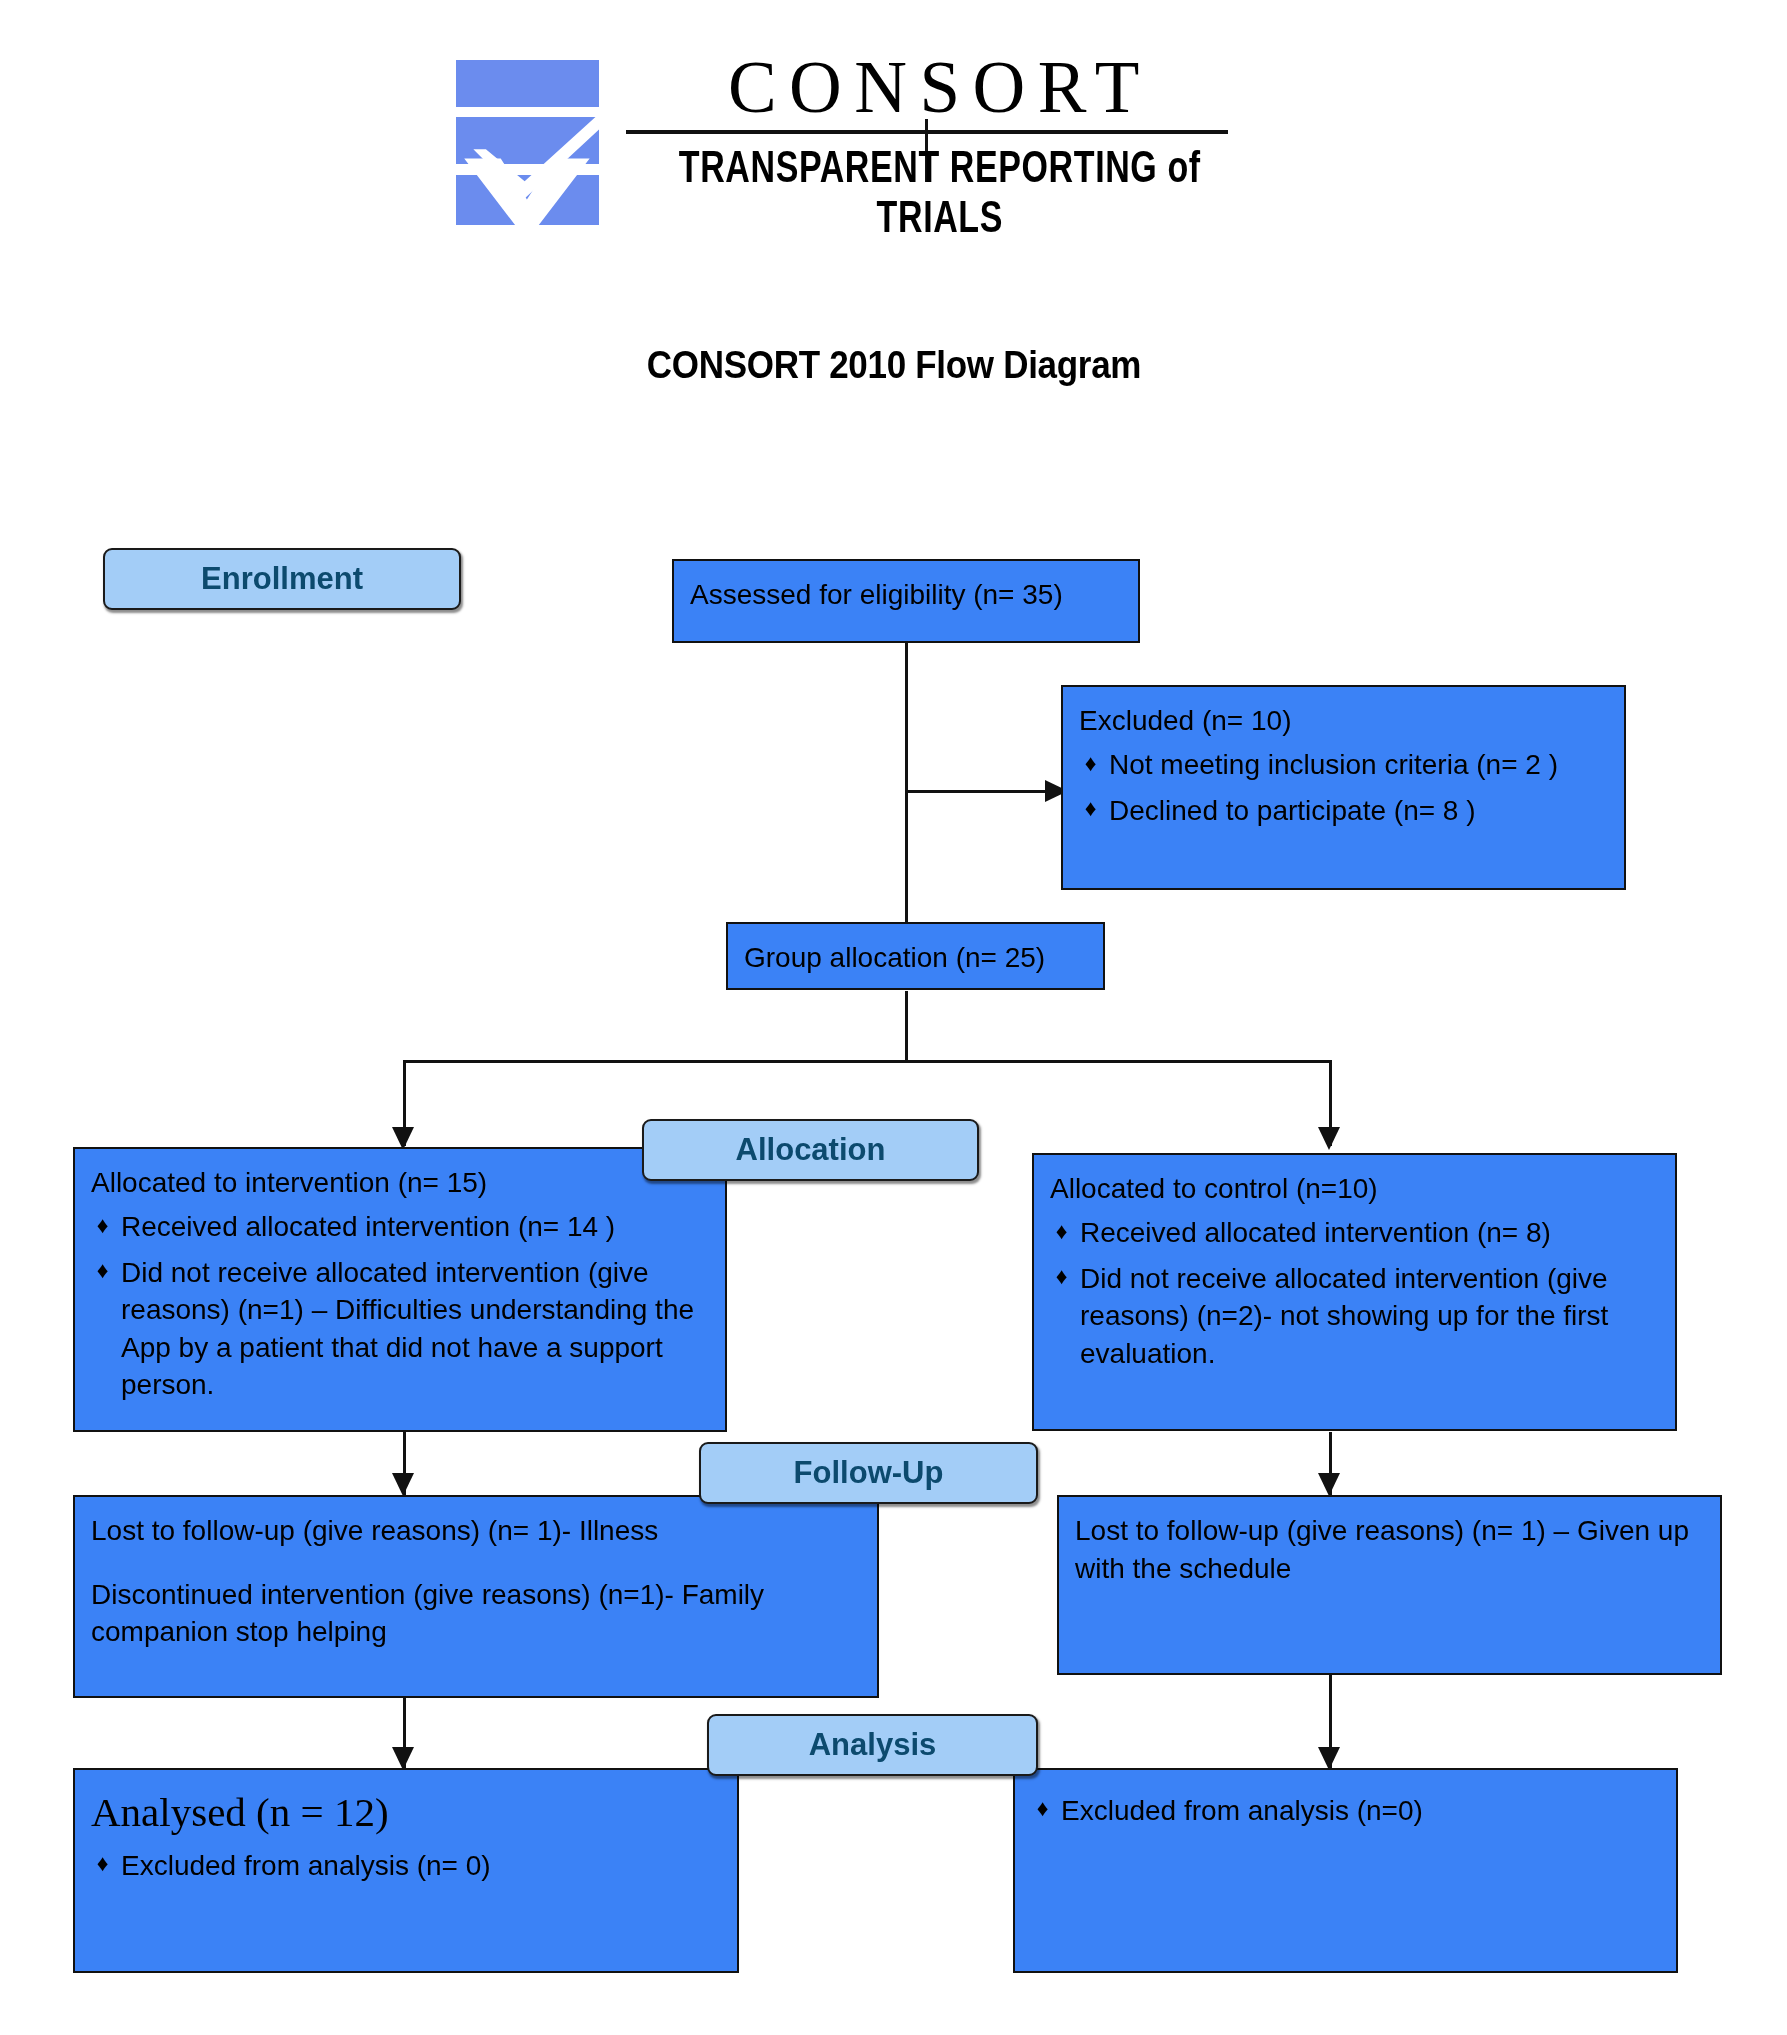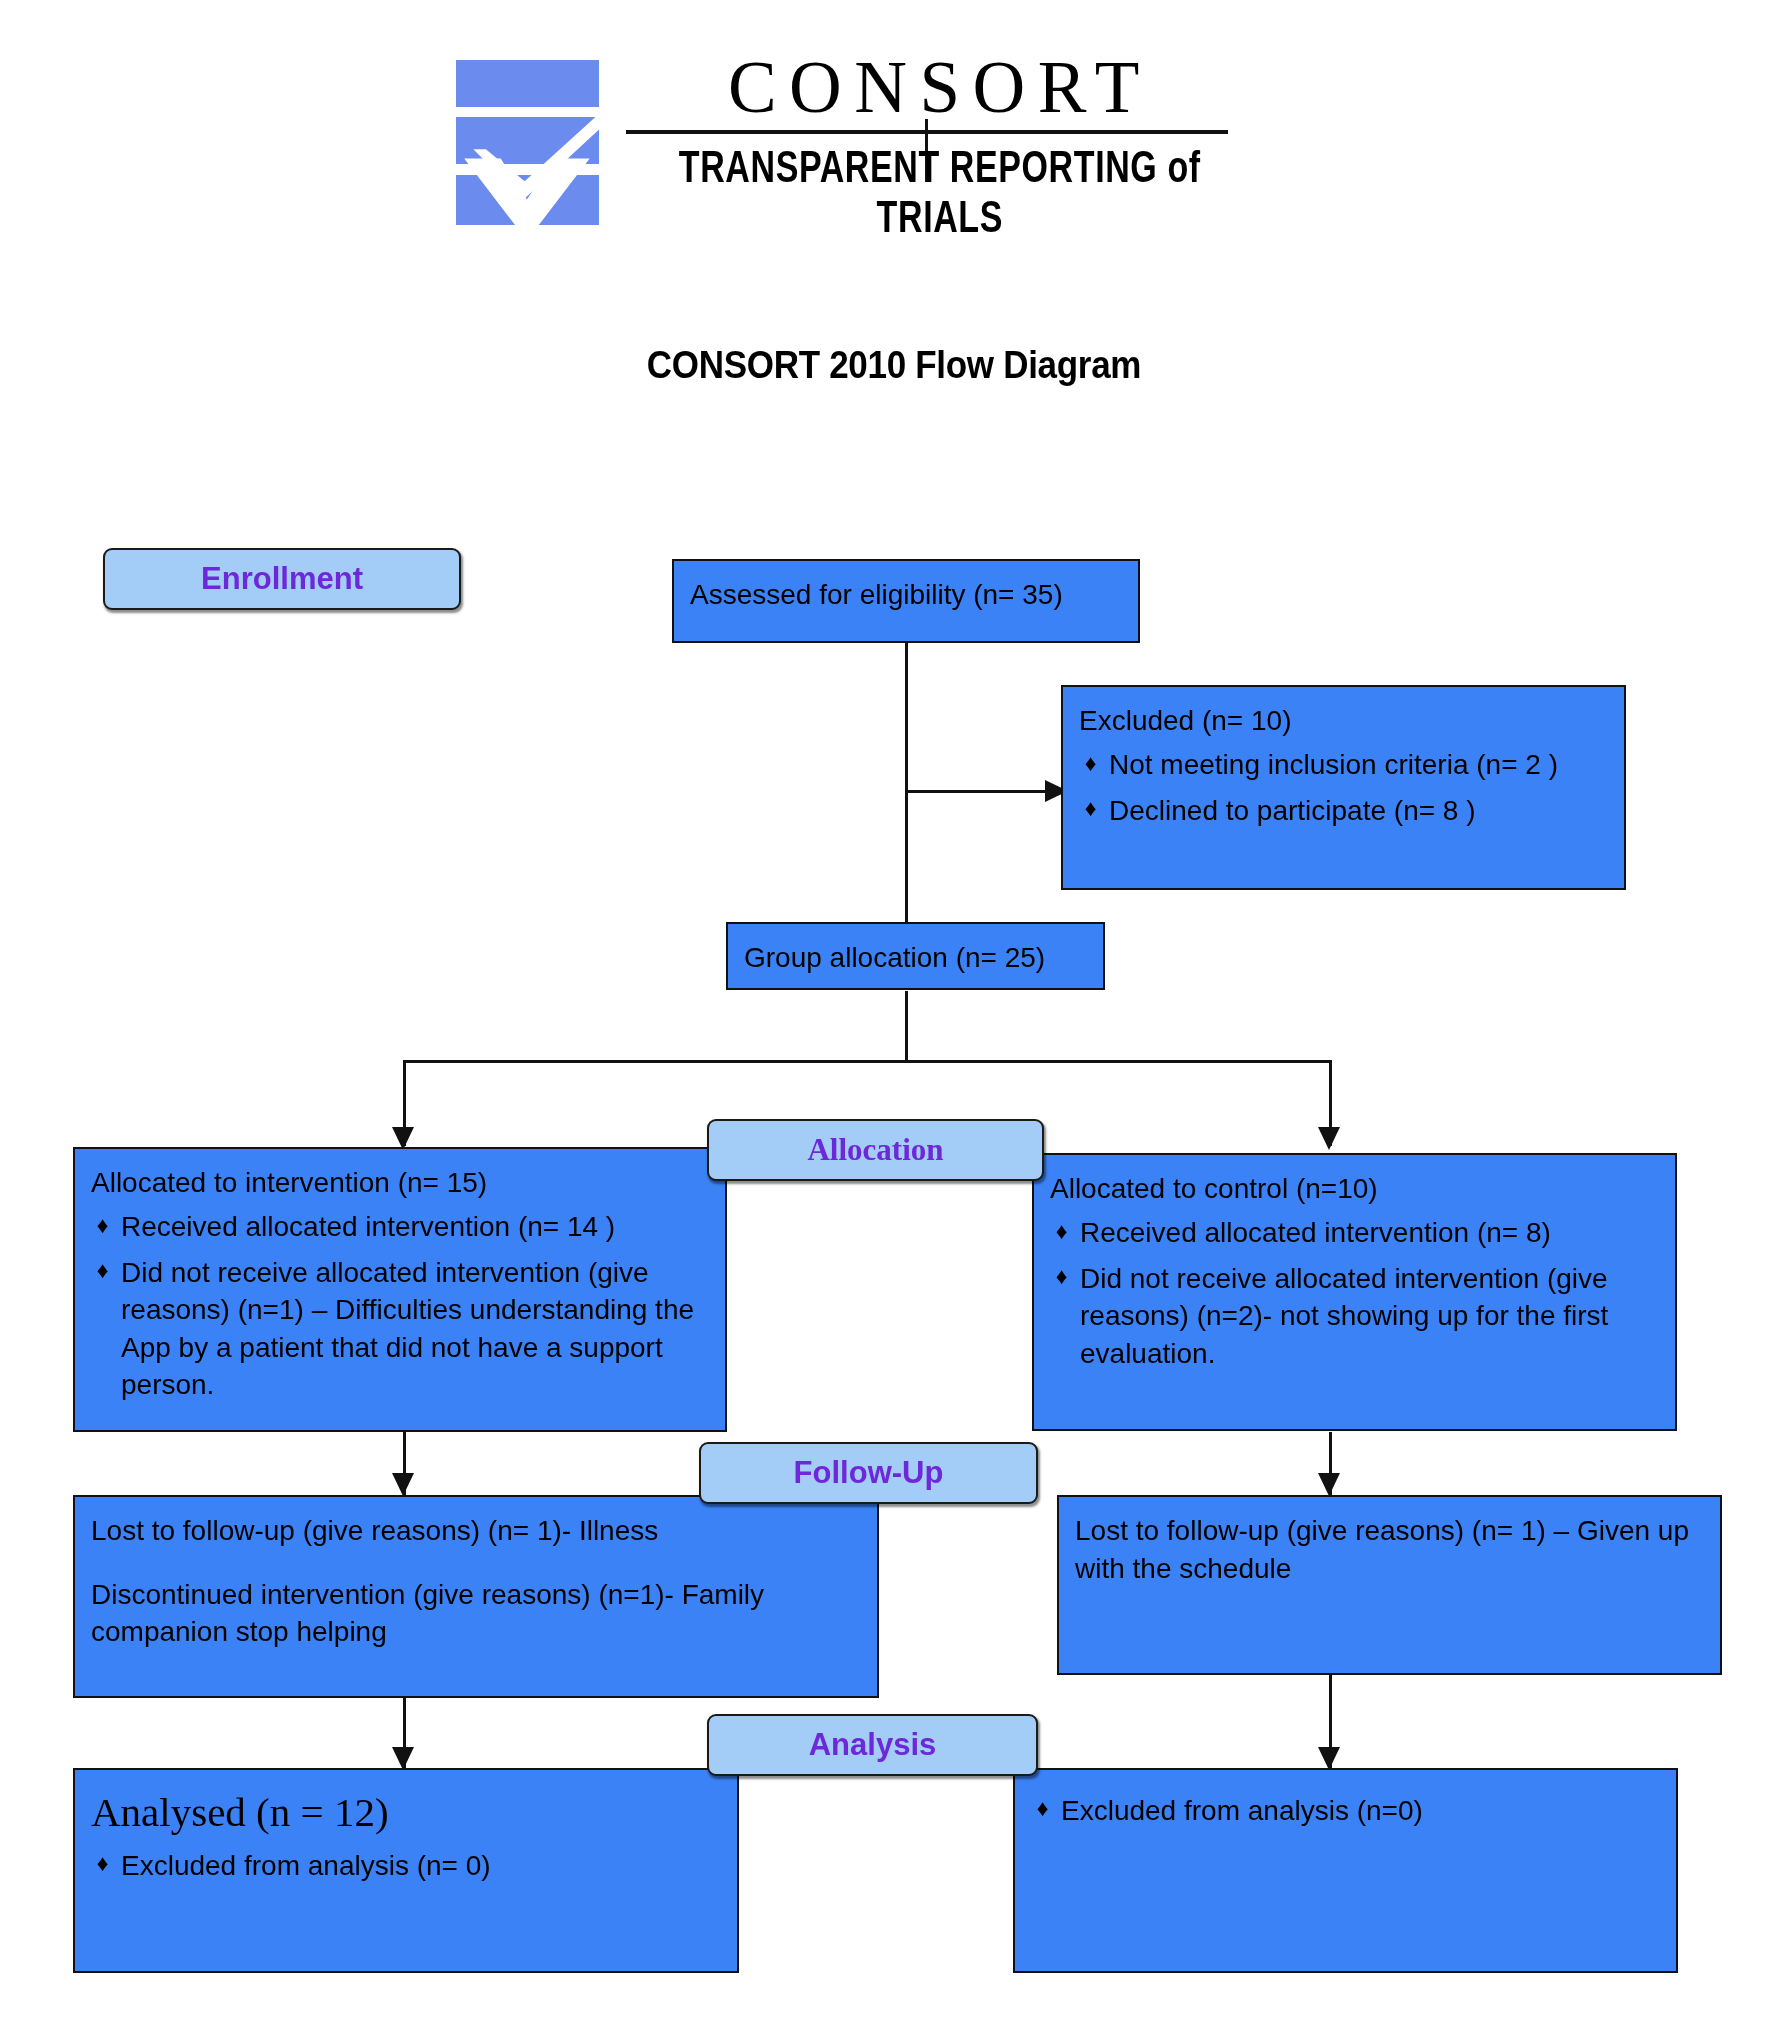--- a/index.html
+++ b/index.html
@@ -32,21 +32,21 @@
   .fbox .hd{white-space:pre;}
   .fbox ul{list-style:none;margin:6.8px 0 0 0;padding:0;}
   .fbox li{position:relative;padding-left:30px;margin-bottom:8px;}
   .fbox li .bullet{position:absolute;left:5.7px;top:0.6px;font-size:23px;line-height:1.45;}
   .fbox p{margin:0;}
   .fbox p+p{margin-top:26px;}
   .serif{font-family:"Liberation Serif",serif;font-size:41px;}
 
   
   .badge{position:absolute;background:#A3CDF7;border:2.9px solid #1A1A1A;border-radius:9px;
-         color:#6d28d9;font-weight:700;font-size:31px;display:flex;align-items:center;
+         color:#0c4a6e;font-weight:700;font-size:31px;display:flex;align-items:center;
          justify-content:center;box-sizing:border-box;z-index:6;
          box-shadow:1.7px 2.3px 2.3px rgba(0,0,0,.45);}
 
   
   .vline{position:absolute;width:2.9px;background:#111;}
   .hline{position:absolute;height:2.9px;background:#111;}
   .arrow-d{position:absolute;width:0;height:0;border-left:11px solid transparent;
            border-right:11px solid transparent;border-top:23px solid #111;}
   .arrow-r{position:absolute;width:0;height:0;border-top:11px solid transparent;
            border-bottom:11px solid transparent;border-left:23px solid #111;}
@@ -105,21 +105,21 @@
     <div class="hd">Group allocation (n= 25)</div>
   </div>
 
   <div class="vline" style="left:905px;top:991px;height:70px;"></div>
   <div class="hline" style="left:403px;top:1060px;width:929px;"></div>
   <div class="vline" style="left:403px;top:1060px;height:86px;"></div>
   <div class="vline" style="left:1329px;top:1060px;height:86px;"></div>
   <div class="arrow-d" style="left:392px;top:1127px;"></div>
   <div class="arrow-d" style="left:1318px;top:1127px;"></div>
 
-  <div class="badge" style="left:707px;top:1119px;width:337px;height:62px;font-family:Liberation Serif, serif;">Allocation</div>
+  <div class="badge" style="left:642px;top:1119px;width:337px;height:62px;">Allocation</div>
 
   <div class="fbox abs" style="left:73px;top:1147px;width:654px;height:285px;">
     <div class="hd">Allocated to intervention (n= 15)</div>
     <ul>
       <li>
         <span class="bullet">♦</span>
         <span>Received allocated intervention (n= 14 )</span>
       </li>
       <li>
         <span class="bullet">♦</span>

